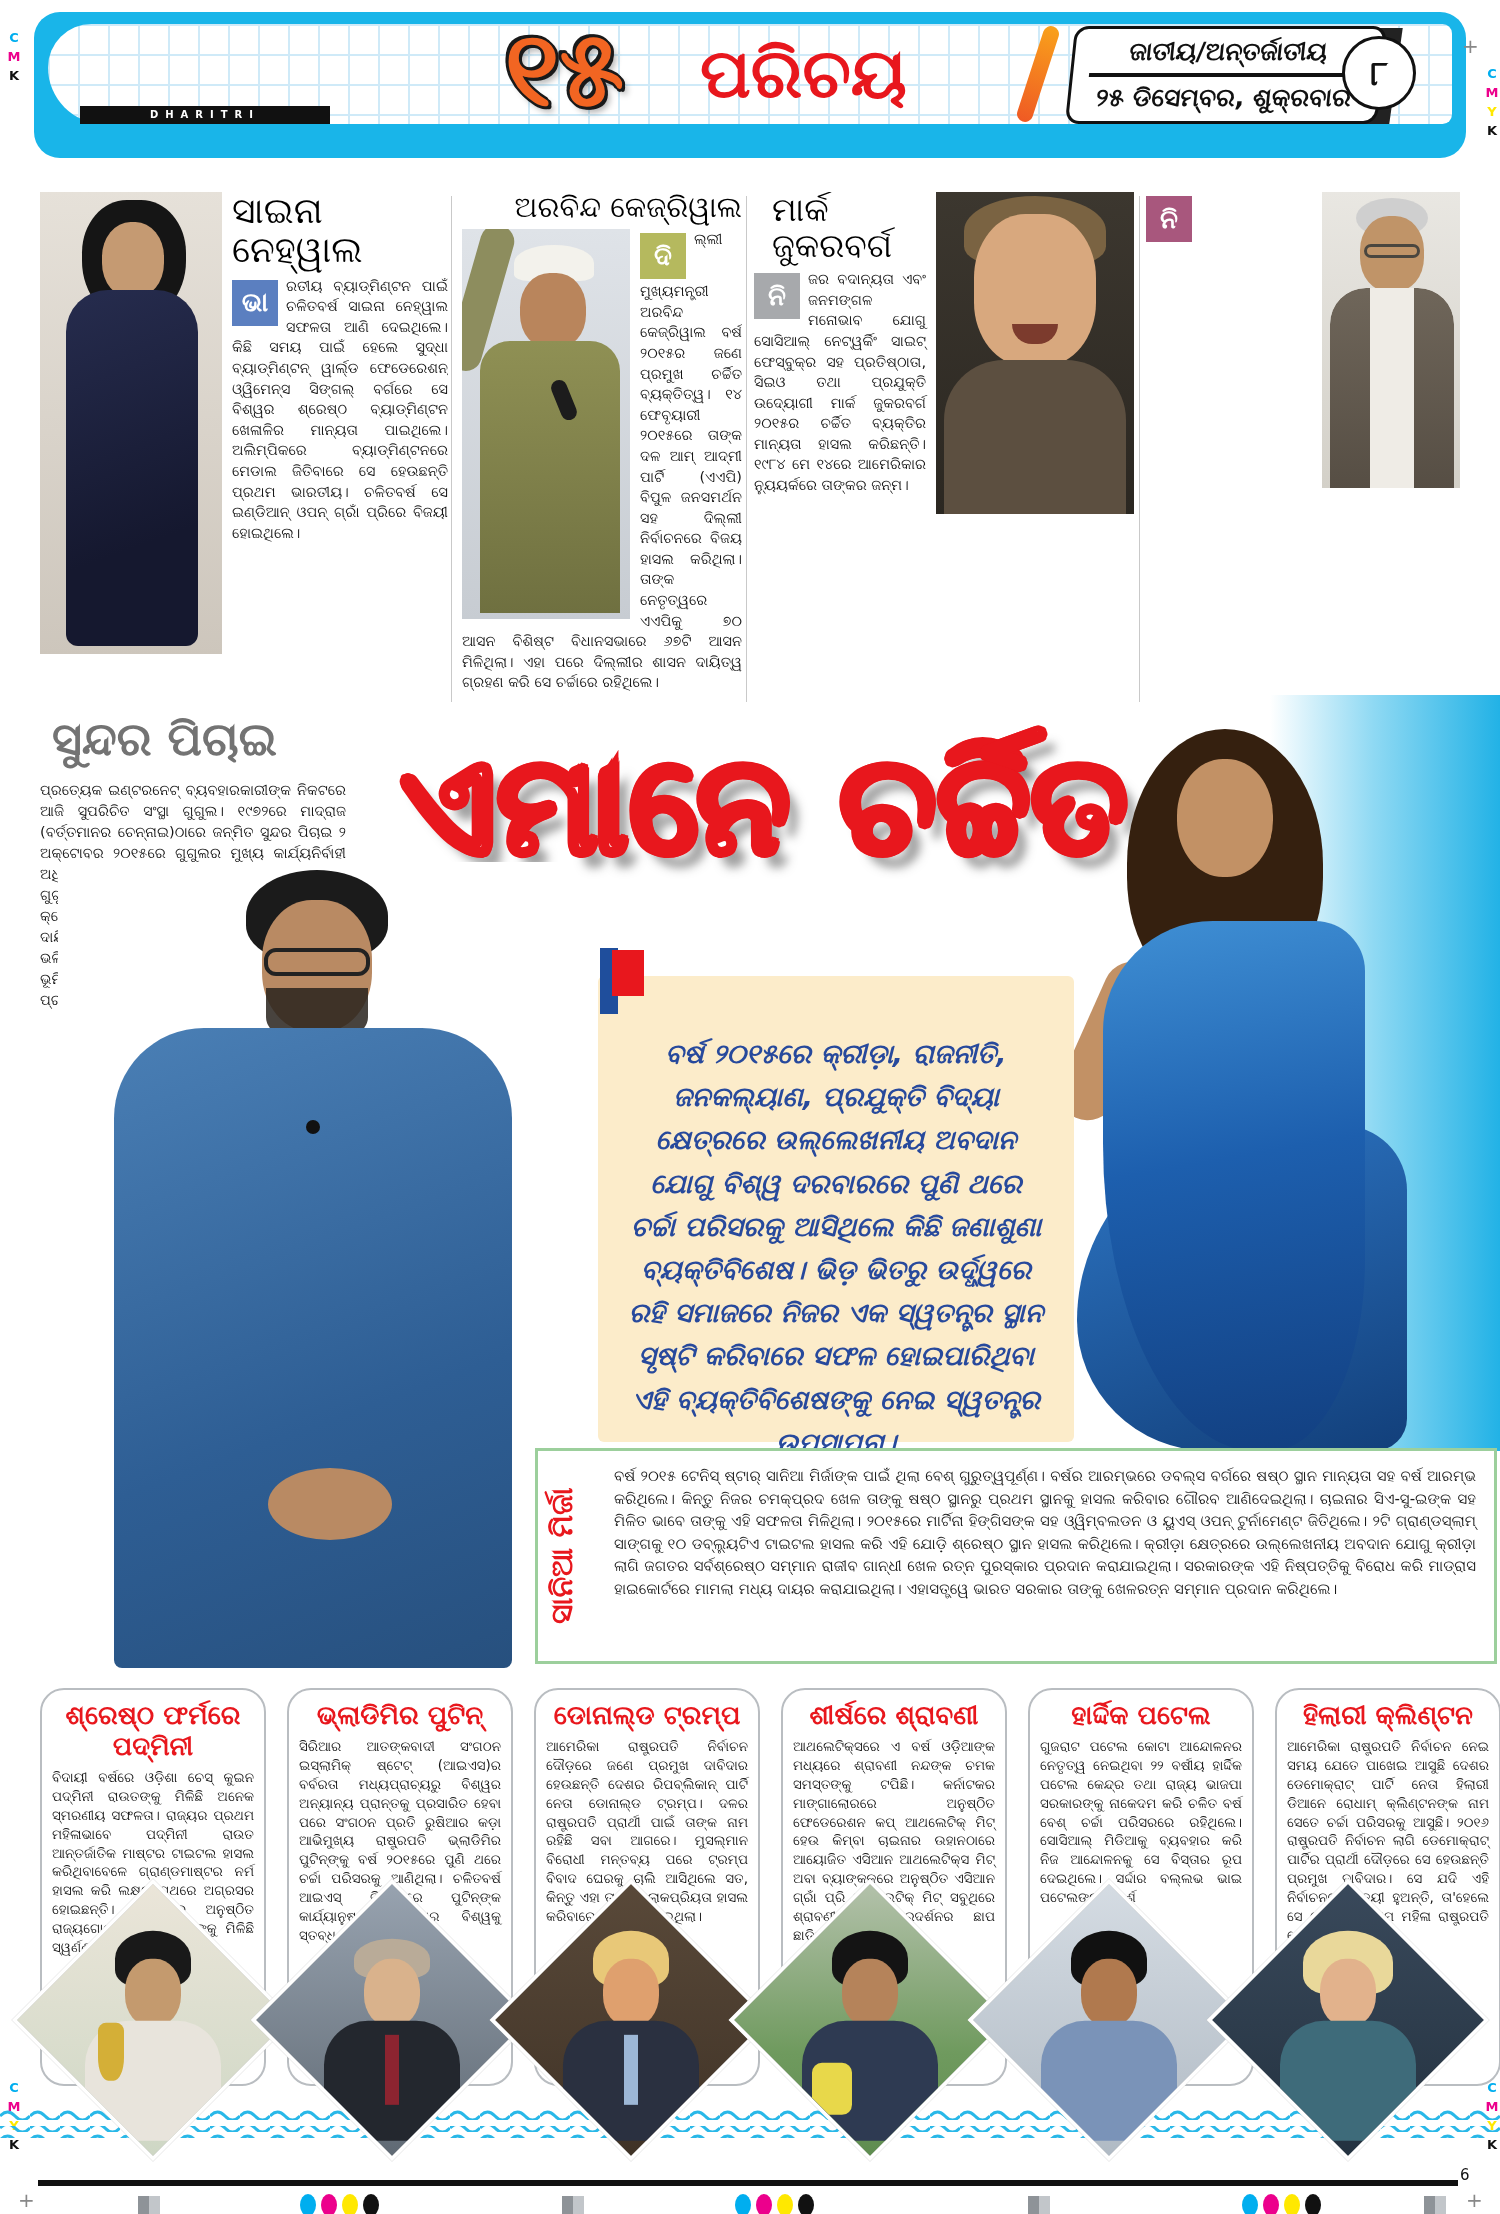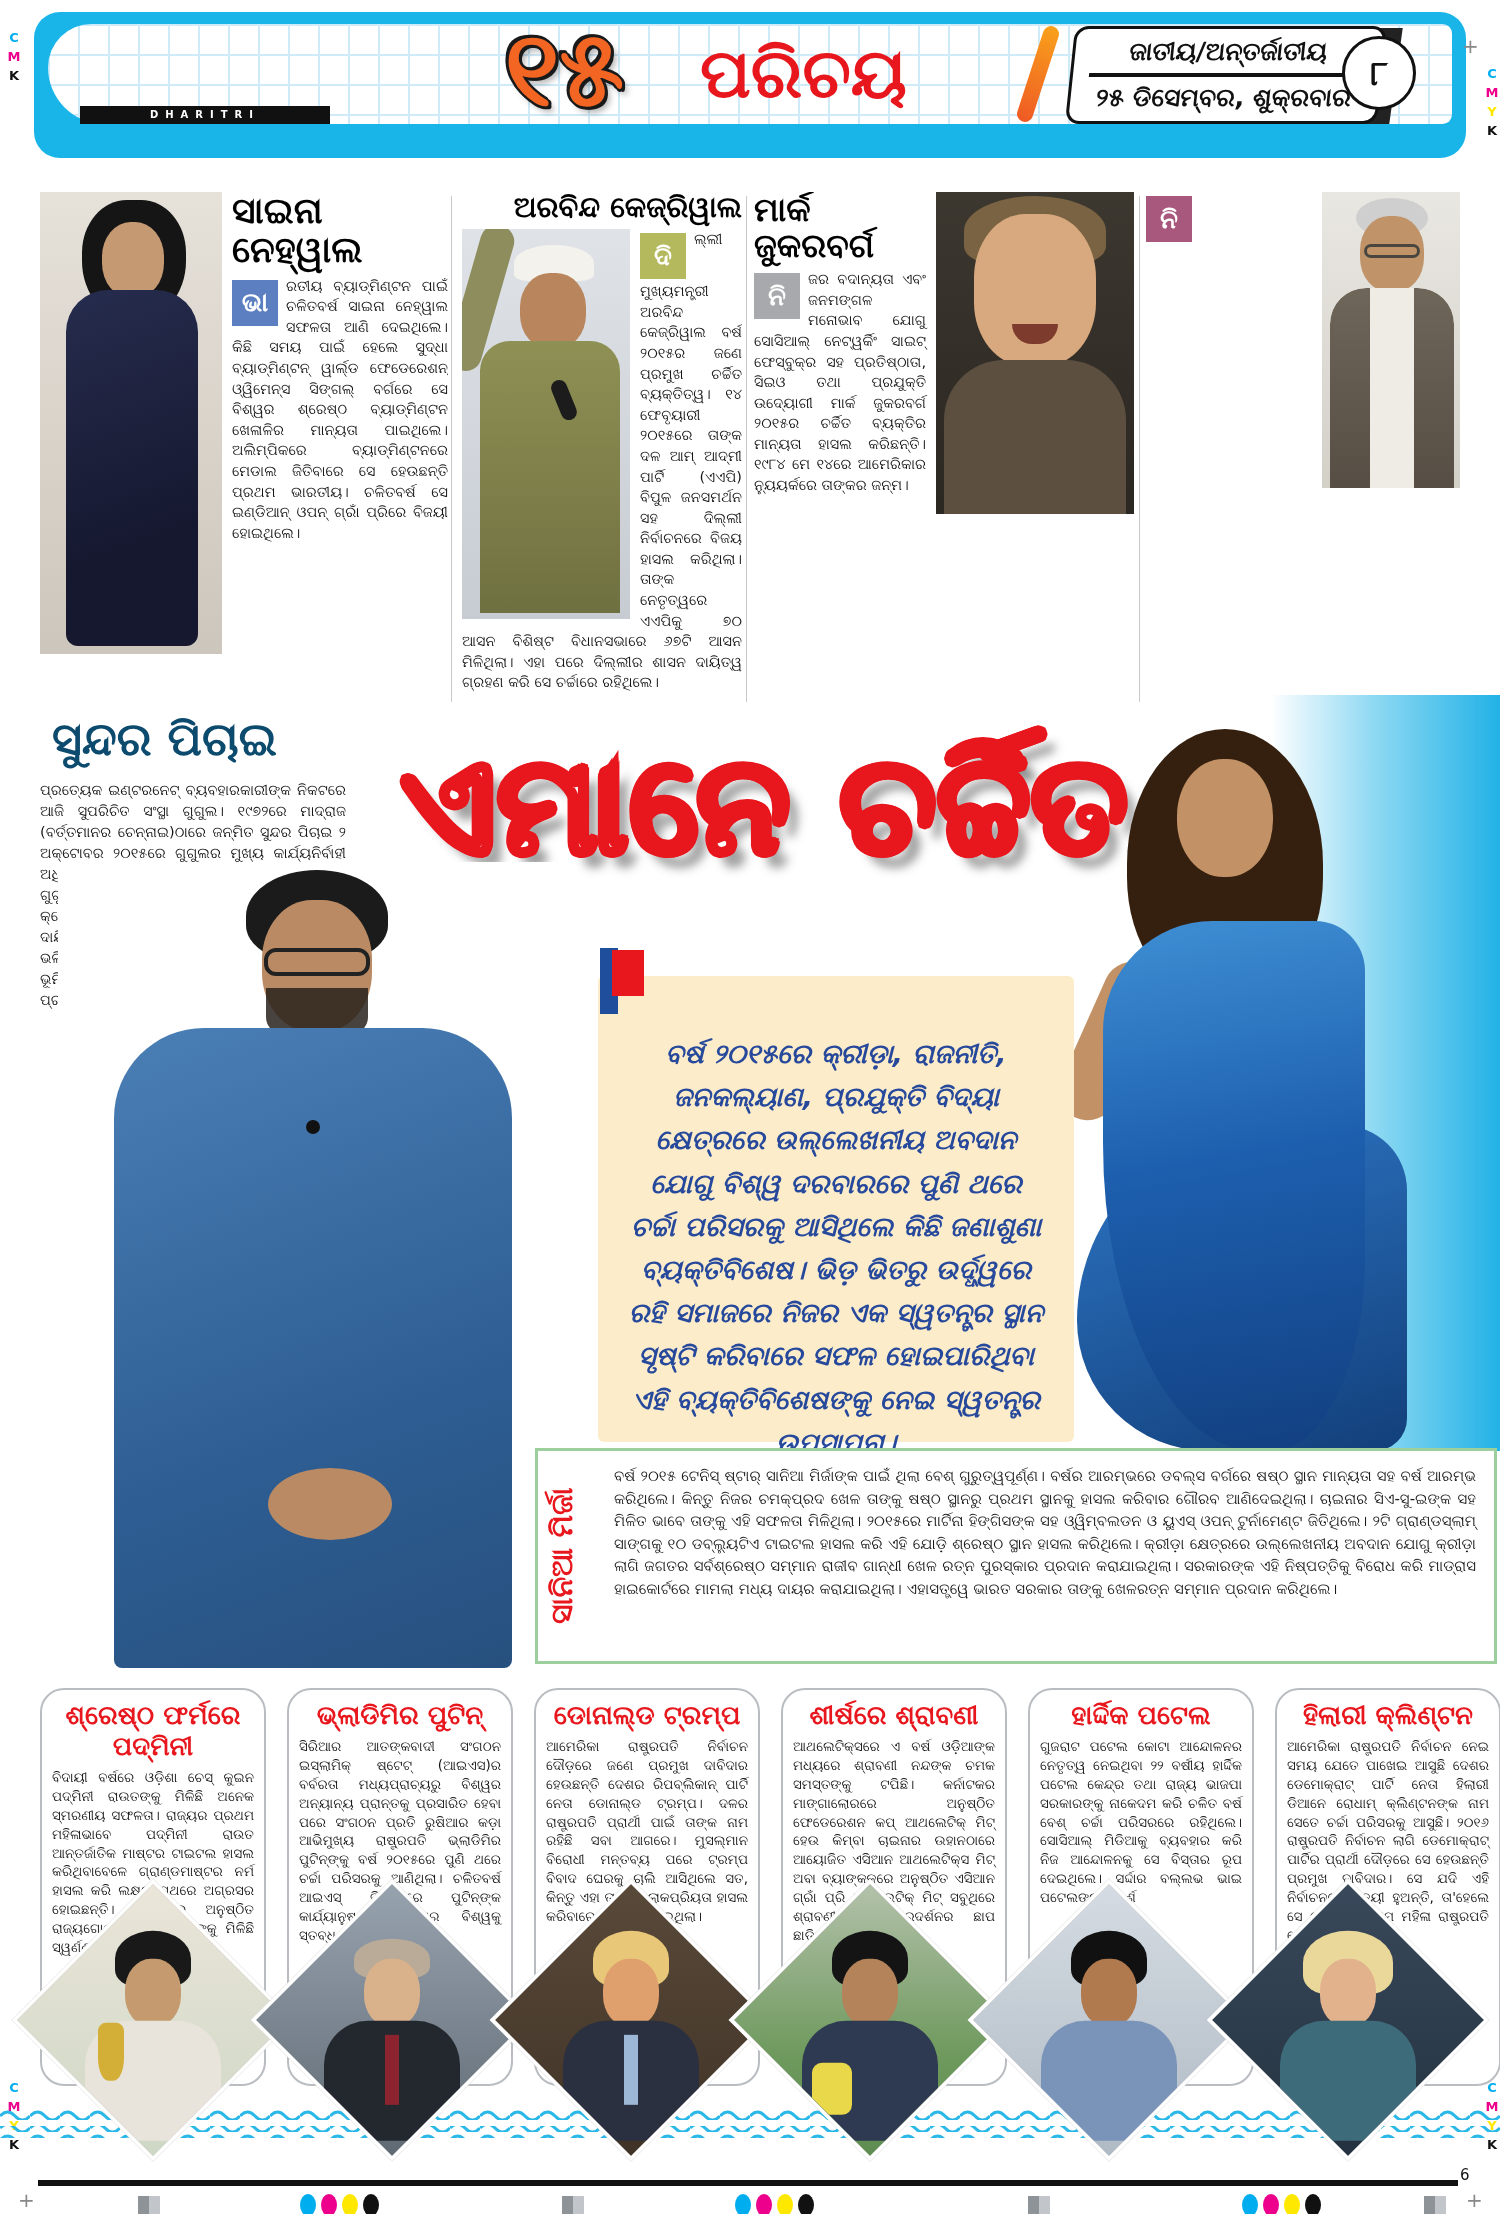--- a/index.html
+++ b/index.html
@@ -32,21 +32,21 @@
     background:#fff; font-size:34px; font-weight:700; color:#111; display:flex; align-items:center; justify-content:center; }
 
   
   .regcol { width:16px; display:flex; flex-direction:column; font-size:13px; font-weight:700; line-height:19px; text-align:center; }
   .rc { color:#00aeef; } .rm { color:#ec008c; } .ry { color:#ffe800; } .rk { color:#111; }
   .plus { color:#888; font-size:20px; }
 
   
   .vsep { width:1px; background:#c9c9c9; top:196px; height:506px; }
   .t-art { top:192px; height:514px; overflow:hidden; }
-  .t-head { font-size:36px; font-weight:700; color:#000; line-height:1.08; margin-bottom:6px; }
+  .t-head { font-size:36px; font-weight:400; color:#000; line-height:1.08; margin-bottom:6px;padding-left:18px; }
   .t-body { font-size:14.5px; line-height:1.42; color:#141414; text-align:justify; }
   .dropcap { float:left; width:46px; height:46px; margin:4px 8px 2px 0; color:#fff; font-size:26px;
     font-weight:800; display:flex; align-items:center; justify-content:center; }
   .ph { position:relative; overflow:hidden; background:#e3ded6; }
   .ph div { position:absolute; }
   .fl { float:left; margin:0 10px 4px 0; }
   .fr { float:right; margin:0 0 4px 10px; }
 
   .ph-saina { width:182px; height:462px; background:linear-gradient(#e6e1d9,#cdc6bc); }
   .ph-saina .hair { top:8px; left:42px; width:104px; height:122px; background:#151515; border-radius:50% 50% 58% 58%; }
@@ -68,21 +68,21 @@
 
   .ph-nitish { width:138px; height:296px; background:linear-gradient(#e9e7e2,#d3d0c8); }
   .ph-nitish .hair { top:6px; left:34px; width:72px; height:40px; background:#cfcfcf; border-radius:50%; }
   .ph-nitish .face { top:24px; left:38px; width:64px; height:76px; background:#c09468; border-radius:45%; }
   .ph-nitish .glasses { top:52px; left:42px; width:56px; height:14px; border:3px solid #4a463f; border-radius:7px; }
   .ph-nitish .vest { top:96px; left:8px; width:124px; height:200px; background:linear-gradient(#6f665a,#564e44); border-radius:36px 36px 0 0;
     -webkit-mask:linear-gradient(#000 0 0); }
   .ph-nitish .vopen { top:96px; left:48px; width:44px; height:200px; background:#efece6; }
 
   
-  .pichai-title { left:52px; top:712px; font-size:46px; font-weight:800; color:#0c4a6e; }
+  .pichai-title { left:52px; top:712px; font-size:46px; font-weight:800; color:#737373; }
   .pichai-body { left:40px; top:780px; width:306px; height:392px; font-size:14.5px; line-height:1.45;
     color:#141414; text-align:justify; overflow:hidden; }
   .main-head { left:370px; top:728px; width:790px; height:190px; font-size:134px; font-weight:800; color:#fff;
     text-align:center; letter-spacing:2px; -webkit-text-stroke:6px #e8171d;
     text-shadow:-4px 0 0 #e8171d,4px 0 0 #e8171d,0 -4px 0 #e8171d,0 4px 0 #e8171d,-3px -3px 0 #e8171d,3px 3px 0 #e8171d,-3px 3px 0 #e8171d,3px -3px 0 #e8171d,12px 14px 10px rgba(70,70,70,.5); }
   .ph-pichai { left:58px; top:862px; width:505px; height:806px; background:#fff; z-index:1; }
   .ph-pichai div { position:absolute; }
   .ph-pichai .hair { top:8px; left:188px; width:142px; height:92px; background:#1b1b1b; border-radius:50% 50% 40% 40%; }
   .ph-pichai .face { top:38px; left:204px; width:110px; height:132px; background:#b98a63; border-radius:45%; }
   .ph-pichai .glasses { top:86px; left:206px; width:106px; height:28px; border:4px solid #222; border-radius:12px; }

